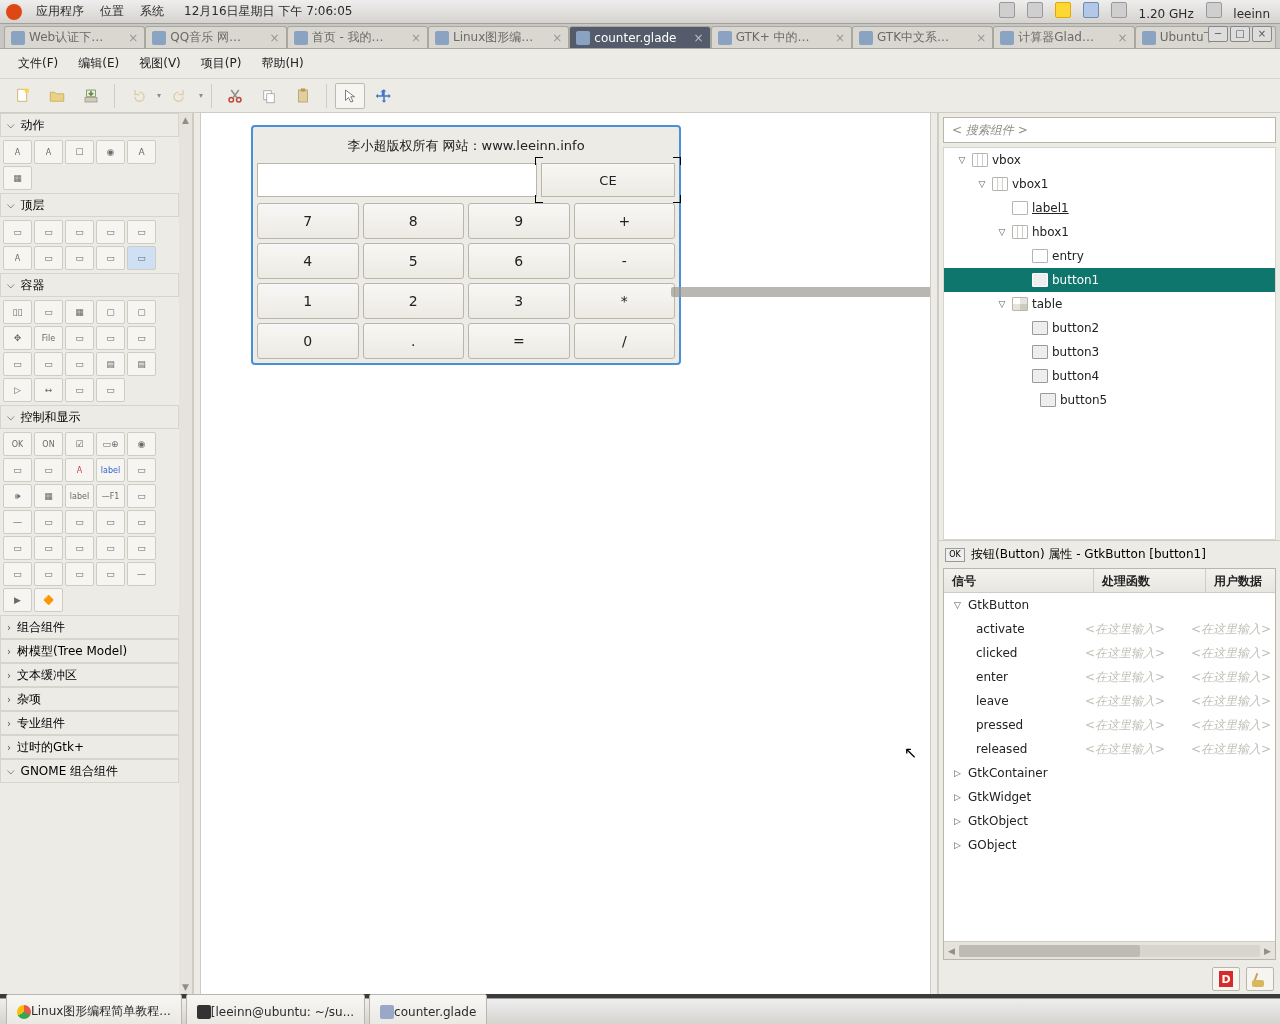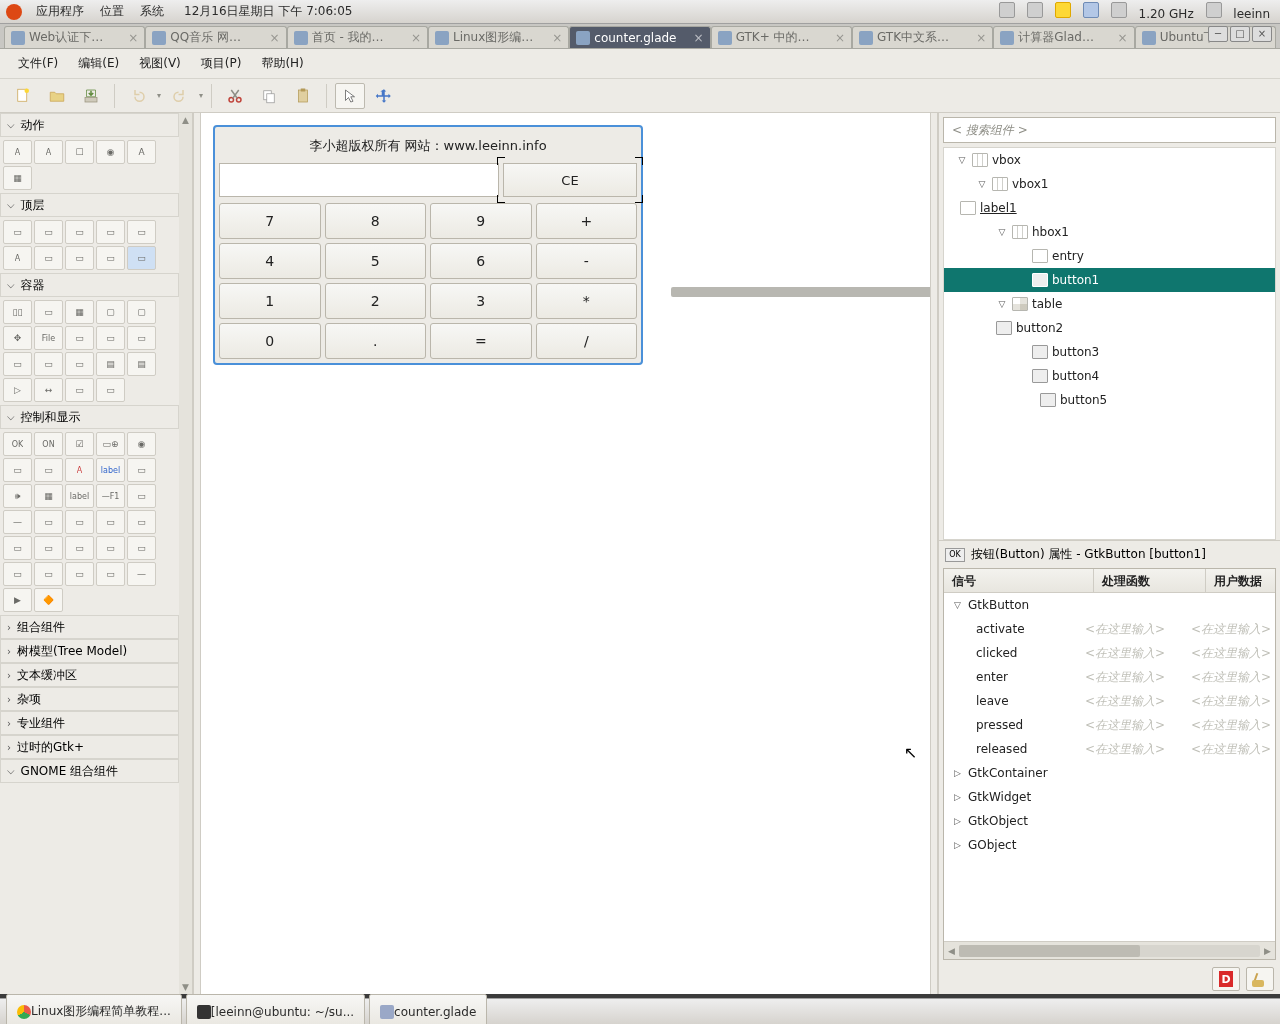--- a/index.html
+++ b/index.html
@@ -47,21 +47,21 @@
 .phead .arrow { font-size: 10px; color: #555; }
 .pgrid { display: flex; flex-wrap: wrap; gap: 2px; padding: 3px; }
 .pgrid .pitem { width: 29px; height: 24px; border: 1px solid #cfccc4; background: #f6f5f1; border-radius: 2px; font-size: 9px; display: flex; align-items: center; justify-content: center; color: #6a6a66; }
 .pgrid .pitem span{font-size:8px;white-space:nowrap;overflow:hidden;}
 .pcollapsed{display:flex;flex-direction:column;}
 
 .canvas-area { flex: 1; background: #fff; padding: 12px; overflow: auto; position: relative; }
 .canvas-sash-l,.canvas-sash-r{width:8px;background:#edebe6;border-left:1px solid #cfccc4;border-right:1px solid #cfccc4;}
 
 
-.dwindow { width: 430px; border: 2px solid #4a90d9; border-radius: 4px; background: #edebe6; padding: 6px 4px 4px; }
+.dwindow { width: 430px; border: 2px solid #4a90d9; border-radius: 4px; background: #edebe6; padding: 6px 4px 4px; margin-left: 38px; }
 .dwindow .title-label { text-align: center; padding: 4px 2px 8px; color: #222; font-size: 13px; }
 .d-hbox { display: flex; gap: 4px; margin-bottom: 6px; }
 .d-entry { flex: 1; height: 34px; background: #fff; border: 1px solid #bab6ab; }
 .d-ce-wrap { position:relative; }
 .d-ce { width: 134px; height: 34px; background: linear-gradient(#f7f7f5,#eceae3); border: 1px solid #bab6ab; display:flex;align-items:center;justify-content:center;font-size:13px;color:#222; }
 .d-sel-marks{position:absolute;inset:-4px;border:0;}
 .d-sel-marks i{position:absolute;width:8px;height:8px;border:1px solid #000;}
 .d-sel-marks i.tl{top:-2px;left:-2px;border-right:none;border-bottom:none;}
 .d-sel-marks i.tr{top:-2px;right:-2px;border-left:none;border-bottom:none;}
 .d-sel-marks i.bl{bottom:-2px;left:-2px;border-right:none;border-top:none;}
@@ -485,21 +485,21 @@
         <div class="trow" style="padding-left: 12px;">
           <span class="exp">▽</span>
           <span class="ticon box"></span>
           <span>vbox</span>
         </div>
         <div class="trow" style="padding-left: 32px;">
           <span class="exp">▽</span>
           <span class="ticon box"></span>
           <span>vbox1</span>
         </div>
-        <div class="trow" style=" text-decoration: underline;">
+        <div class="trow" style="padding-left: 52px; text-decoration: underline;">
           <span class="exp"></span>
           <span class="ticon label"></span>
           <span>label1</span>
         </div>
         <div class="trow" style="padding-left: 52px;">
           <span class="exp">▽</span>
           <span class="ticon box"></span>
           <span>hbox1</span>
         </div>
         <div class="trow" style="padding-left: 72px;">
@@ -510,21 +510,21 @@
         <div class="trow selected" style="padding-left: 72px;">
           <span class="exp"></span>
           <span class="ticon btn"></span>
           <span>button1</span>
         </div>
         <div class="trow" style="padding-left: 52px;">
           <span class="exp">▽</span>
           <span class="ticon table"></span>
           <span>table</span>
         </div>
-        <div class="trow" style="padding-left: 36px;">
+        <div class="trow" style="padding-left: 72px;">
           <span class="exp"></span>
           <span class="ticon btn"></span>
           <span>button2</span>
         </div>
         <div class="trow" style="padding-left: 72px;">
           <span class="exp"></span>
           <span class="ticon btn"></span>
           <span>button3</span>
         </div>
         <div class="trow" style="padding-left: 72px;">

